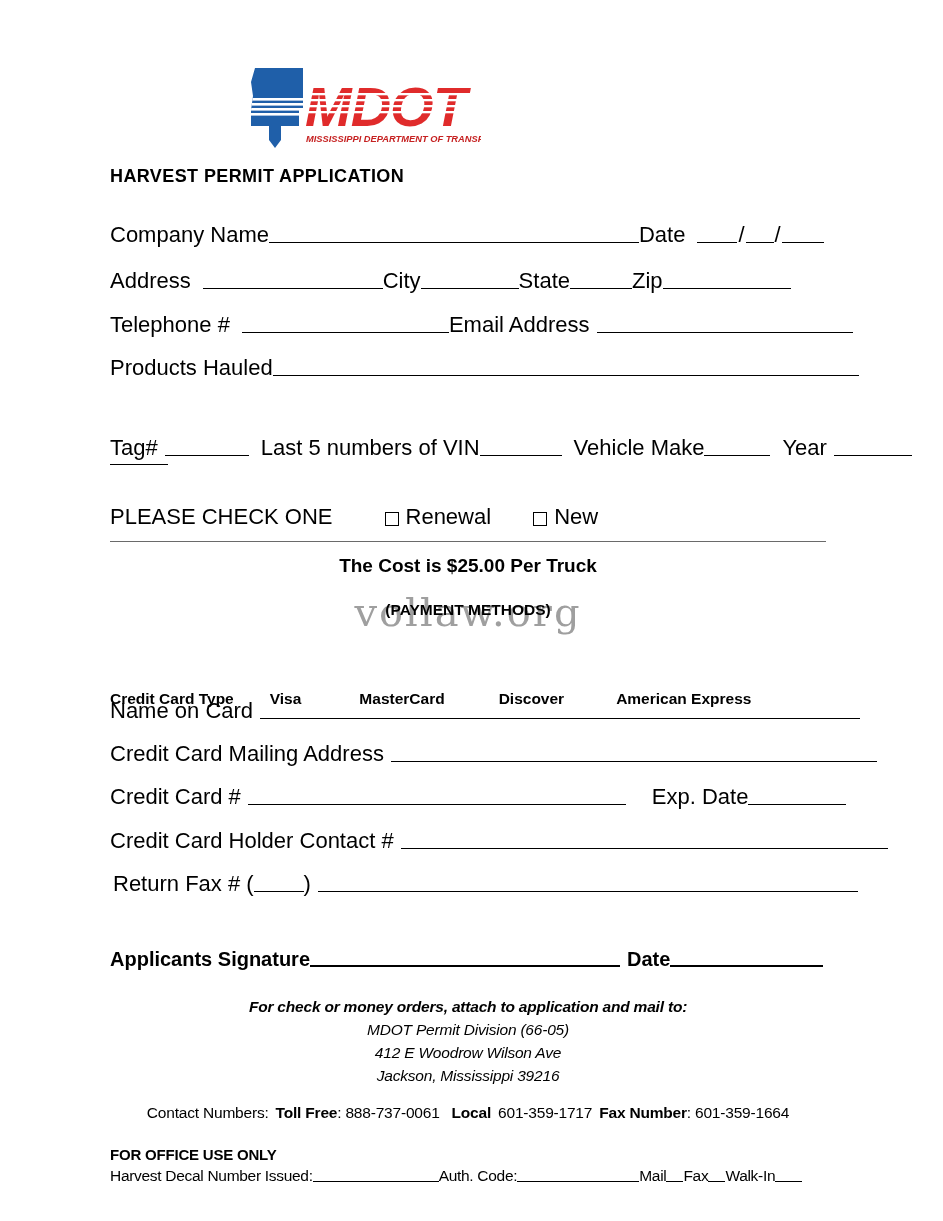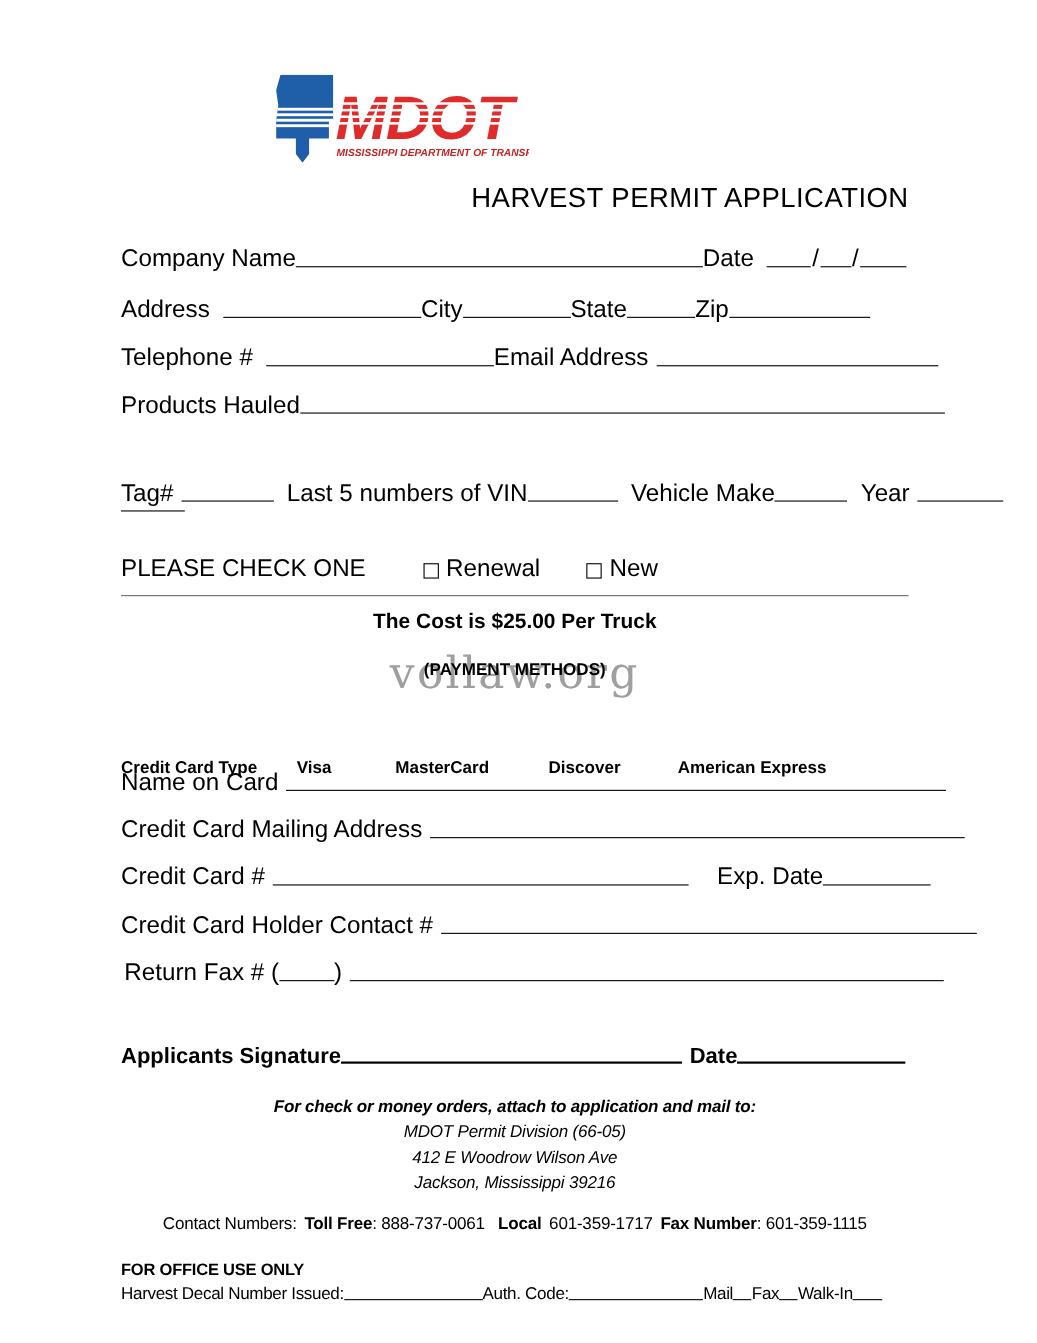--- a/index.html
+++ b/index.html
@@ -49,23 +49,23 @@
     width: 178px;
     height: 82px;
   }
 
   
   .doc-title {
     position: absolute;
     left: 0;
     top: 166px;
     width: 716px;
-    text-align: right;
-    font-size: 25px;
-    font-weight: normal;
+    text-align: left;
+    font-size: 18px;
+    font-weight: bold;
     letter-spacing: 0.4px;
     font-family: "Liberation Sans", sans-serif;
   }
 
   
   .row {
     position: absolute;
     left: 0;
     width: 716px;
     font-size: 22px;
@@ -317,21 +317,21 @@
       <div class="mail-line">MDOT Permit Division (66-05)</div>
     </div>
     <div class="mail-block" style="top:1044px;">
       <div class="mail-line">412 E Woodrow Wilson Ave</div>
     </div>
     <div class="mail-block" style="top:1067px;">
       <div class="mail-line">Jackson, Mississippi 39216</div>
     </div>
 
     <div class="contact-line">
-      <span>Contact Numbers:</span><span class="sp2"></span><b>Toll Free</b><span>: 888-737-0061</span><span class="sp3"></span><b>Local</b><span class="sp2"></span><span>601-359-1717</span><span class="sp2"></span><b>Fax Number</b><span>:  601-359-1115</span>
+      <span>Contact Numbers:</span><span class="sp2"></span><b>Toll Free</b><span>: 888-737-0061</span><span class="sp3"></span><b>Local</b><span class="sp2"></span><span>601-359-1717</span><span class="sp2"></span><b>Fax Number</b><span>:  601-359-1664</span>
     </div>
 
     <div class="office-head">FOR OFFICE USE ONLY</div>
 
     <div class="office-line">
       <span class="lbl">Harvest Decal Number Issued:</span><span class="fill thin" style="width:126px;"></span><span class="lbl">Auth. Code:</span><span class="fill thin" style="width:122px;"></span><span class="lbl">Mail</span><span class="fill thin" style="width:17px;"></span><span class="lbl">Fax</span><span class="fill thin" style="width:17px;"></span><span class="lbl">Walk-In</span><span class="fill thin" style="width:27px;"></span>
     </div>
 
   </div>
 </div>

